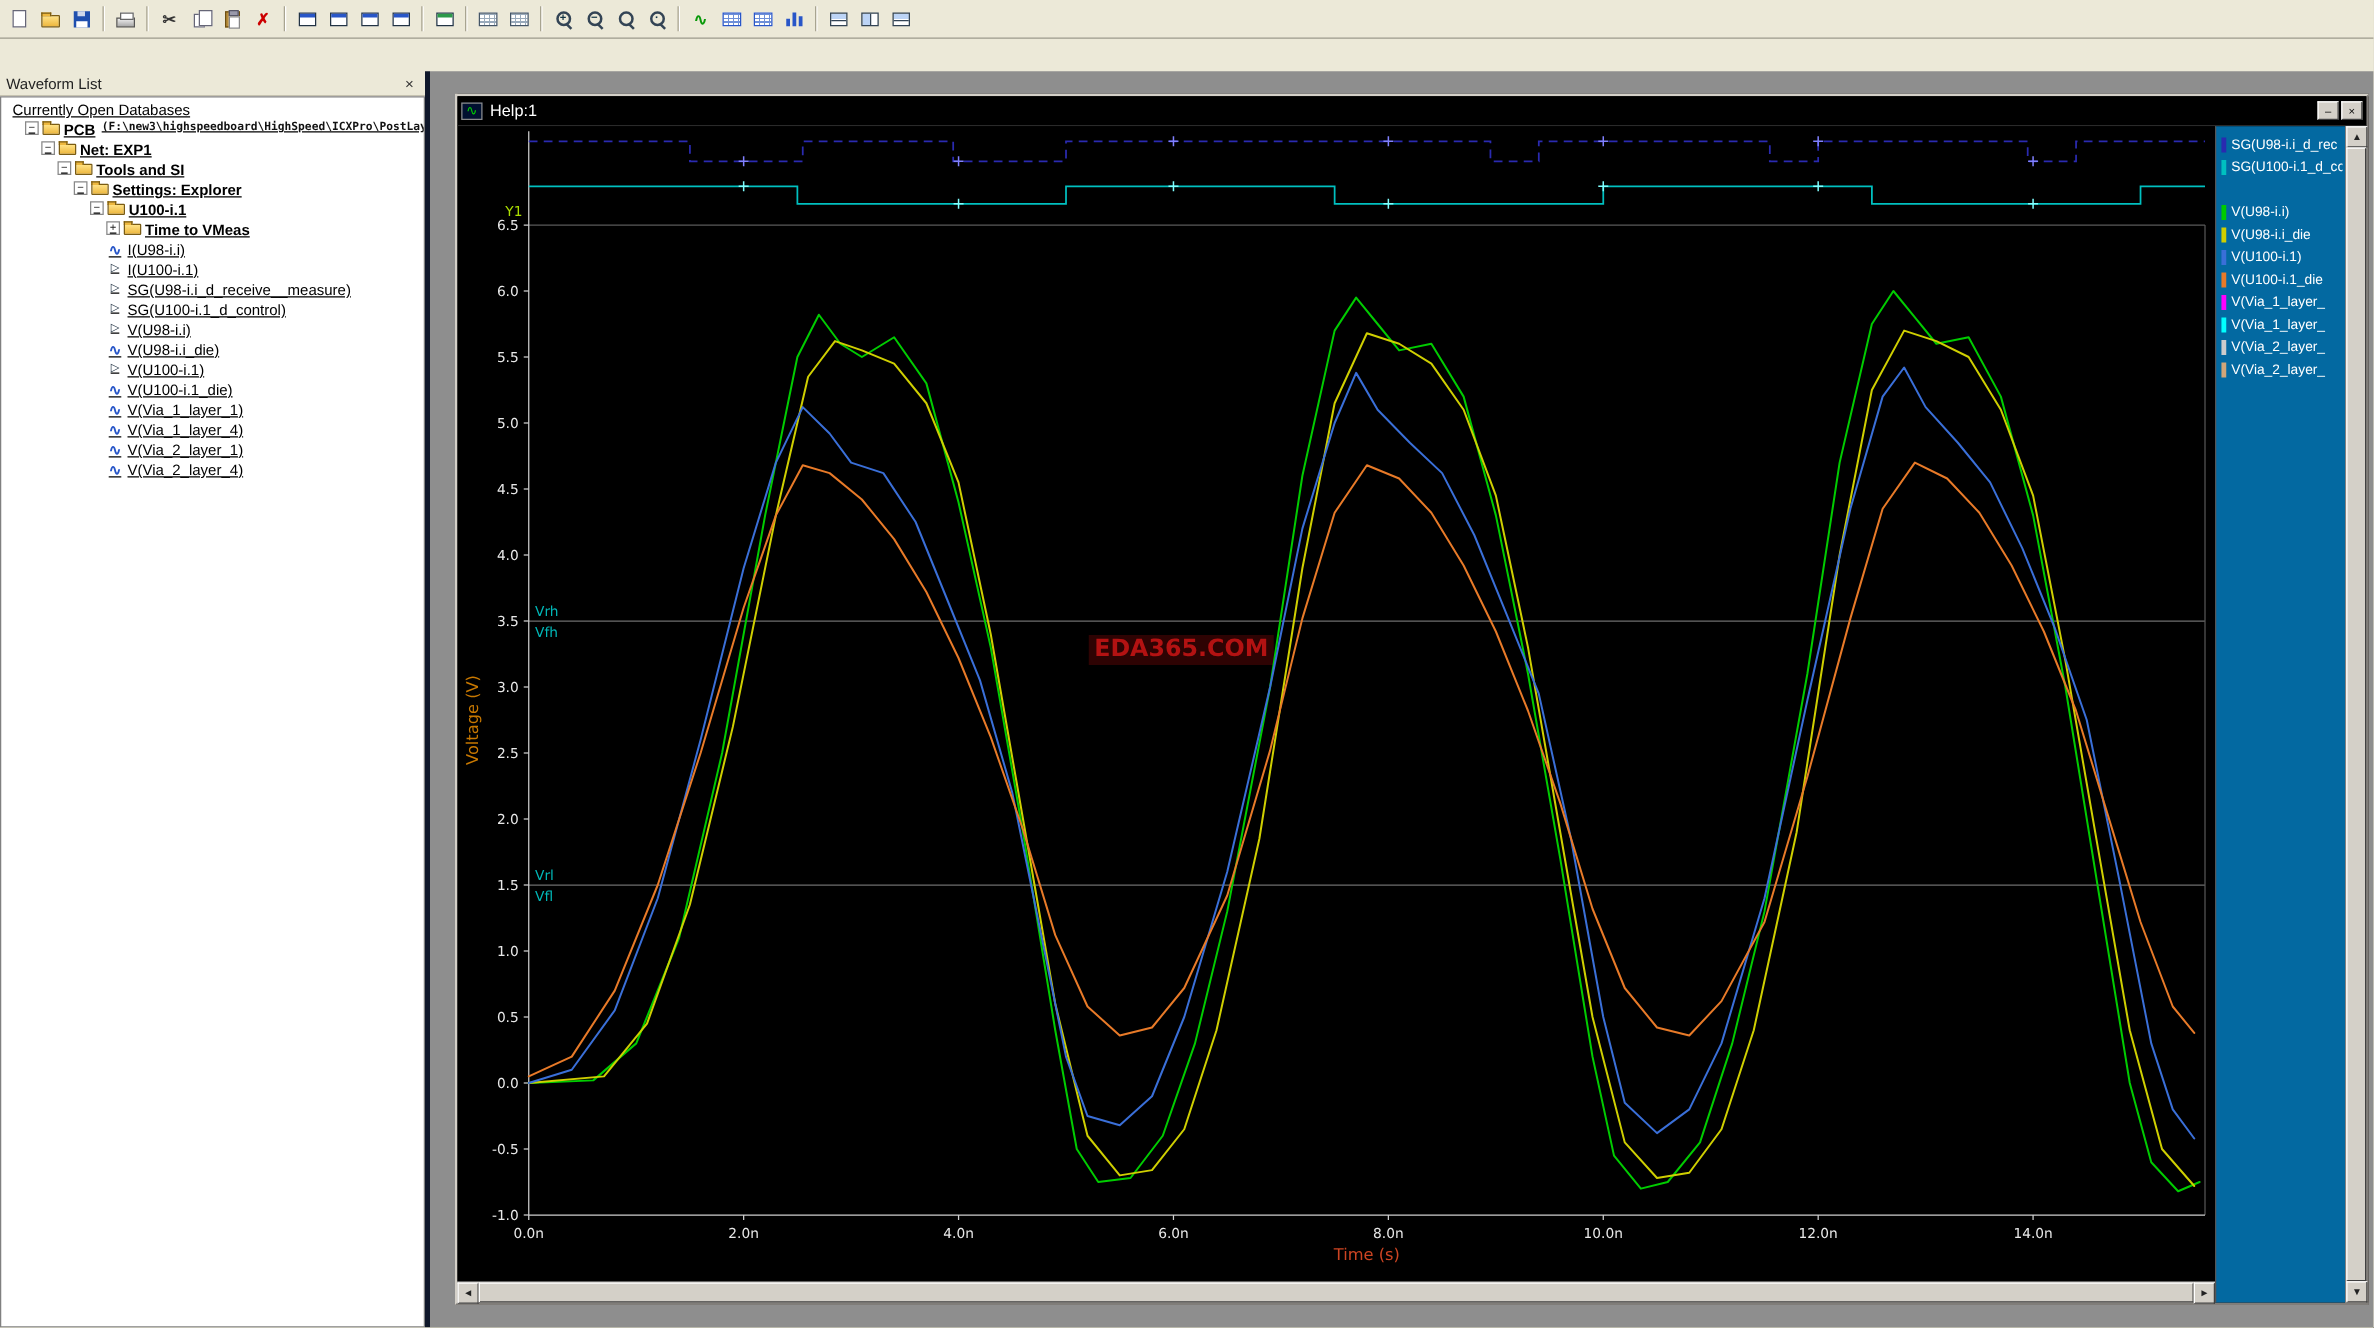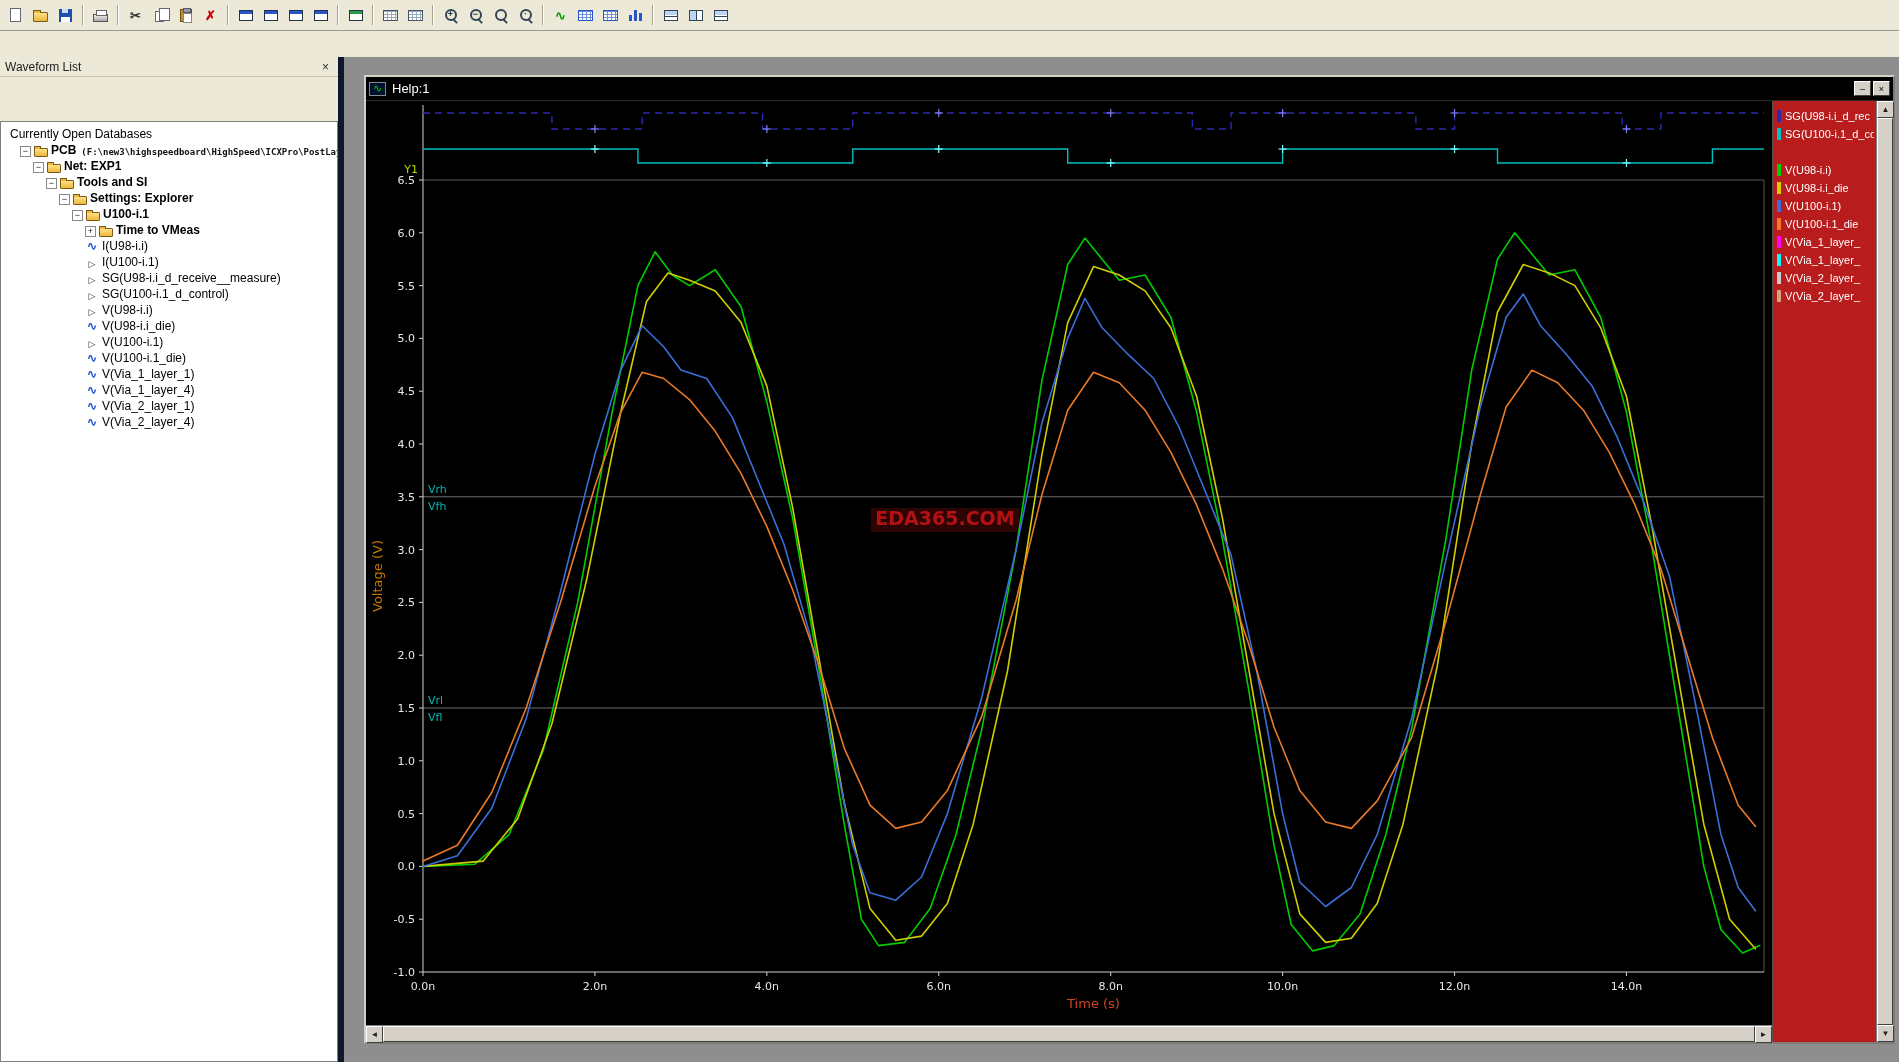--- a/index.html
+++ b/index.html
@@ -45,25 +45,25 @@
   .k-bars .b3{position:absolute;right:0;bottom:0;width:3px;height:8px;background:#2856c8;}
   .k-panesh{width:14px;height:11px;border:1px solid #345;background:linear-gradient(#bcd4f6 0 4px,#fff 4px);position:relative;}
   .k-panesh::before{content:"";position:absolute;left:0;right:0;top:5px;height:1px;background:#345;}
   .k-panesv{width:14px;height:11px;border:1px solid #345;background:linear-gradient(90deg,#bcd4f6 0 6px,#fff 6px);position:relative;}
   .k-panesv::before{content:"";position:absolute;top:0;bottom:0;left:6px;width:1px;background:#345;}
 
   
   .main{position:absolute;left:0;top:57px;right:0;bottom:0;}
 
   
-  .panel{position:absolute;left:0;top:0;width:344px;height:100%;background:#ece9d8;border-right:6px solid #0f172a;display:flex;flex-direction:column;gap:44px;}
+  .panel{position:absolute;left:0;top:0;width:344px;height:100%;background:#ece9d8;border-right:4px solid #0f172a;display:flex;flex-direction:column;}
   .panel-header{height:20px;display:flex;align-items:center;font-size:12px;padding:0 5px;border-bottom:1px solid #c6c2b0;color:#222;}
   .panel-close{margin-left:auto;width:15px;height:15px;display:flex;align-items:center;justify-content:center;font-size:12px;color:#333;}
   .tree{flex:1;background:#fff;border:1px solid #808080;overflow:hidden;padding-top:3px;}
-  .tree-row{height:16px;display:flex;align-items:flex-end;white-space:nowrap;font-size:12px;color:#000;}
+  .tree-row{height:16px;display:flex;align-items:flex-start;white-space:nowrap;font-size:12px;color:#000;text-decoration:underline;}
   .tree-row .exp{display:inline-flex;width:11px;height:11px;border:1px solid #888;background:#fff;font-size:9px;line-height:9px;align-items:center;justify-content:center;margin-right:3px;color:#222;flex:none;}
   .tree-label{margin-left:3px;}
   .tree-label.bold{font-weight:bold;}
   .tree-path{font:bold 9px "DejaVu Sans Mono",monospace;margin-left:5px;color:#111;}
   .ic-folder{width:14px;height:9px;background:linear-gradient(#ffe285,#edb73e);border:1px solid #7a5c14;border-radius:1px;position:relative;margin-top:2px;flex:none;}
   .ic-folder::before{content:"";position:absolute;top:-3px;left:-1px;width:5px;height:2px;background:#edb73e;border:1px solid #7a5c14;border-bottom:none;}
   .ic-wavet{color:#2856c8;font-size:12px;font-weight:bold;width:14px;text-align:center;flex:none;}
   .ic-stim{color:#234;font-size:9px;width:14px;text-align:center;flex:none;}
 
   
@@ -75,21 +75,21 @@
   .wticon{width:17px;height:14px;background:#001030;border:1px solid #8a8a8a;color:#00d400;font-size:11px;display:flex;align-items:center;justify-content:center;margin-right:6px;flex:none;}
   .wtbtn{width:17px;height:15px;background:#d4d0c8;border:1px solid;border-color:#fff #404040 #404040 #fff;font-size:9px;display:flex;align-items:center;justify-content:center;color:#000;margin-left:2px;flex:none;}
   .wtspacer{margin-left:auto;}
   .wavebody{flex:1;display:flex;min-height:0;}
   .plotcol{flex:1;display:flex;flex-direction:column;min-width:0;}
   .plotwrap{flex:1;position:relative;background:#000;min-height:0;}
   .plotwrap svg{position:absolute;left:0;top:0;width:100%;height:100%;}
   svg text{font-family:"DejaVu Sans",sans-serif;}
 
   
-  .legend{width:104px;background:#b91c1c;border-left:1px solid #555;padding:6px 2px 0 4px;overflow:hidden;flex:none;}
+  .legend{width:104px;background:#0369a1;border-left:1px solid #555;padding:6px 2px 0 4px;overflow:hidden;flex:none;}
   .legend-item{display:flex;align-items:center;height:18px;color:#fff;font-size:11px;white-space:nowrap;overflow:hidden;}
   .legend-item .sw{width:4px;height:12px;margin-right:4px;flex:none;}
   .legend-gap{margin-top:18px;}
 
   
   .hscroll{height:17px;display:flex;background:#c8c4bc;border-top:1px solid #808080;flex:none;}
   .vscroll{width:17px;display:flex;flex-direction:column;background:#c8c4bc;border-left:1px solid #808080;flex:none;}
   .sarrow{width:17px;height:17px;background:#d4d0c8;border:1px solid;border-color:#fff #404040 #404040 #fff;font-size:8px;display:flex;align-items:center;justify-content:center;color:#222;flex:none;}
   .sthumb{flex:1;background:#d4d0c8;border:1px solid;border-color:#fff #404040 #404040 #fff;}
 </style>

